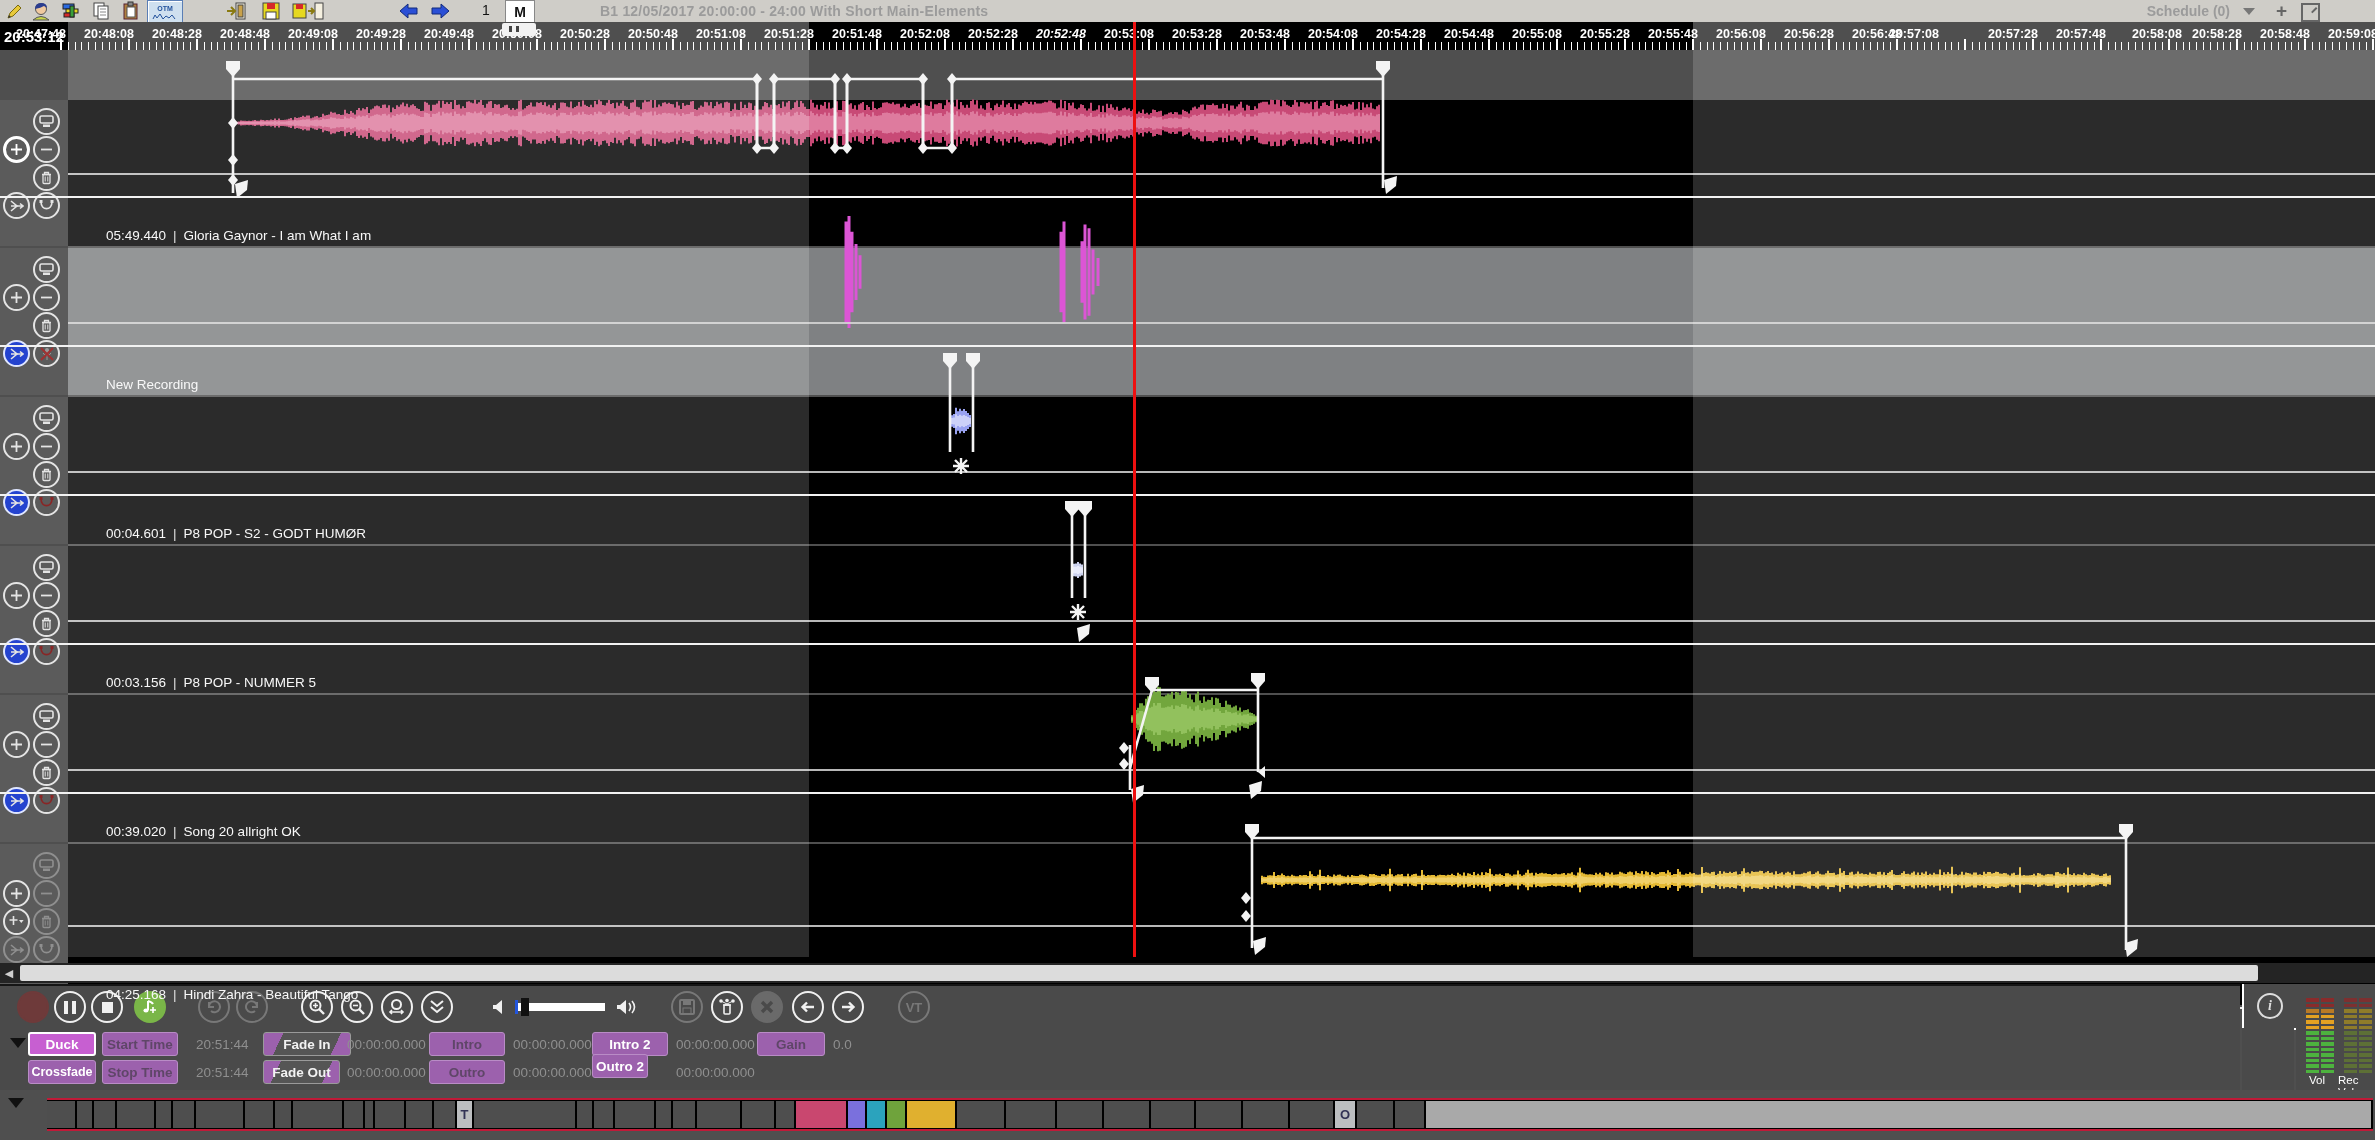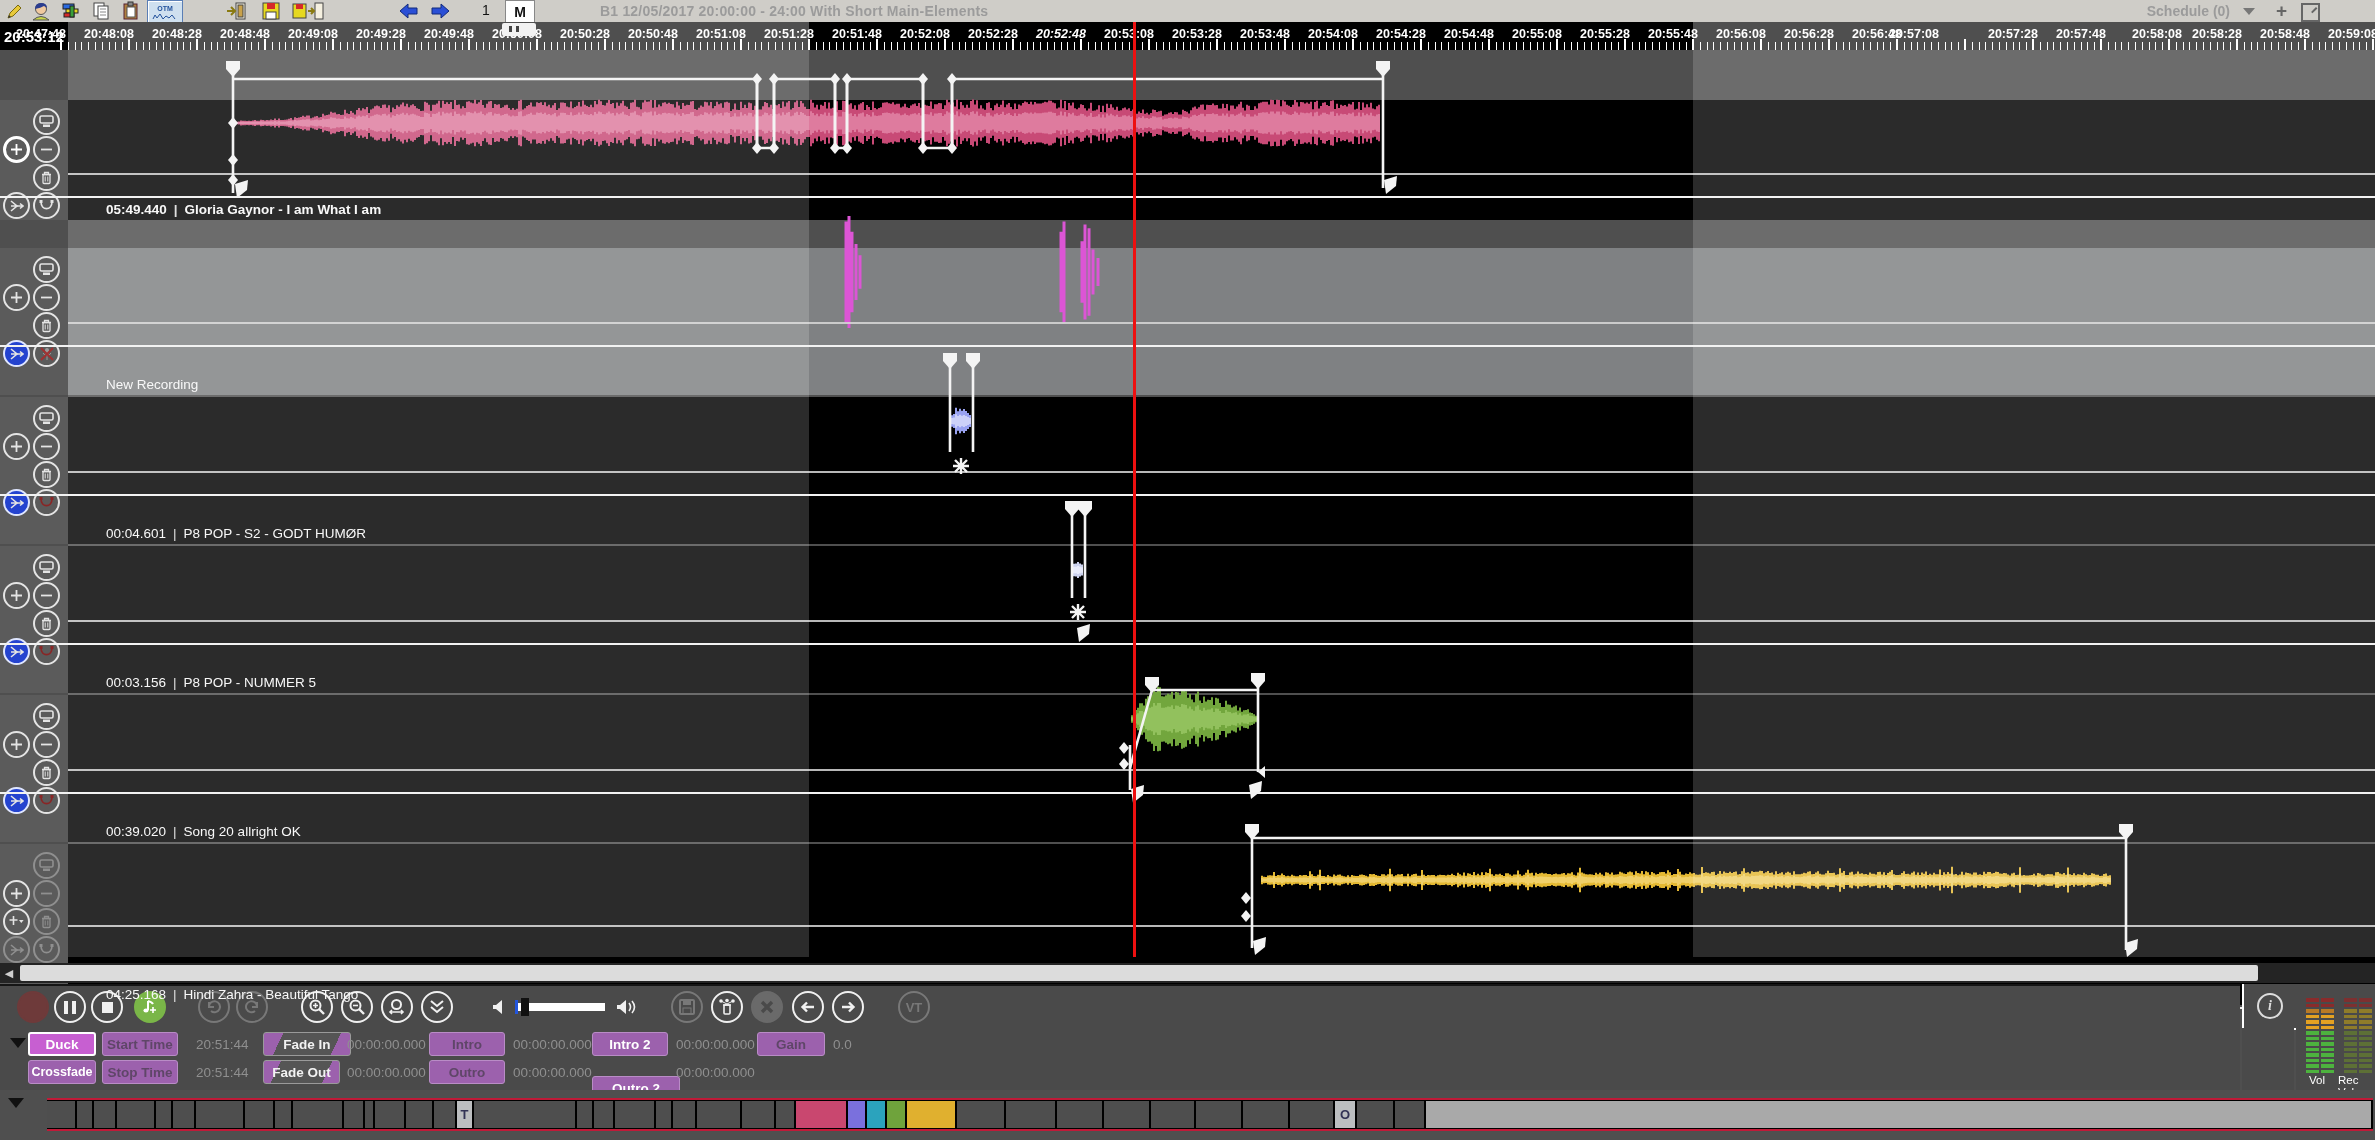--- a/index.html
+++ b/index.html
@@ -225,21 +225,21 @@
     <div id="tickrow2"></div>
     <div id="tickrow"></div>
     <div id="marker-chip">
         <i style="left:7px"></i>
         <i style="left:14px"></i>
       </div>
   </div>
 
   <div id="tracks">
     <div id="tracks-holder">
-        <div class="track" style="top: 50px; height: 120px; font-weight: bold;">
+        <div class="track" style="top: 50px; height: 146px;">
       <div class="lane"></div>
       <div class="centerline" style="top: 73px;"></div>
       <div class="strip">
             <div class="cbtn" style="left: 33px; top: 8px;">
               <svg width="15" height="13">
                 <rect x="1" y="1" width="13" height="7" rx="1.5" fill="none" stroke="currentColor" stroke-width="1.6"></rect>
                 <rect x="4" y="9.5" width="7" height="2.5" fill="currentColor"></rect>
               </svg>
             </div>
             <div class="cbtn hl" style="left: 3px; top: 36px;">
@@ -719,21 +719,21 @@
     <div class="fbtn" style="left:757px;top:6px;width:68px">Gain</div>
     <div class="fval" style="left:833px;top:6px">0.0</div>
 
     <div class="fbtn lit" style="left:28px;top:34px;width:68px;font-size:12.5px">Crossfade</div>
     <div class="fbtn" style="left:102px;top:34px;width:76px">Stop Time</div>
     <div class="fval" style="left:196px;top:34px">20:51:44</div>
     <div class="fbtn fade" style="left:263px;top:34px;width:77px">Fade Out</div>
     <div class="fval" style="left:347px;top:34px">00:00:00.000</div>
     <div class="fbtn" style="left:429px;top:34px;width:76px">Outro</div>
     <div class="fval" style="left:513px;top:34px">00:00:00.000</div>
-    <div class="fbtn lit" style="left:592px;top:50px;width:88px">Outro 2</div>
+    <div class="fbtn lit" style="left:592px;top:28px;width:56px">Outro 2</div>
     <div class="fval" style="left:676px;top:34px">00:00:00.000</div>
   </div>
 
   <div id="infobox">
       <span class="i-circ">i</span>
     </div>
   <div id="right-lower"></div>
   <div id="meters">
     <div class="mcol" style="left:10px">
         <i style="background: rgb(138, 43, 43);"></i>

